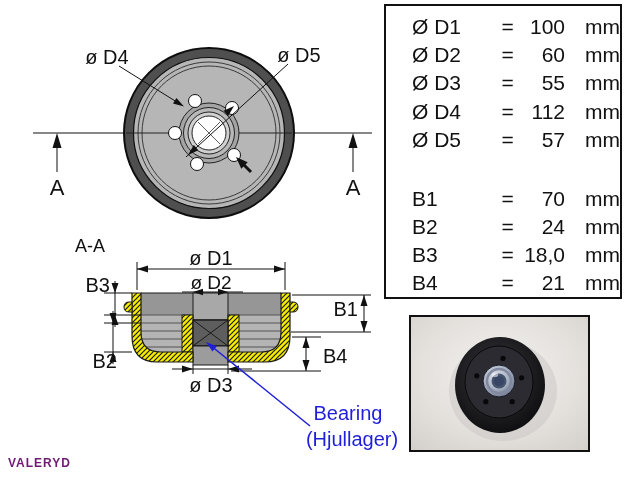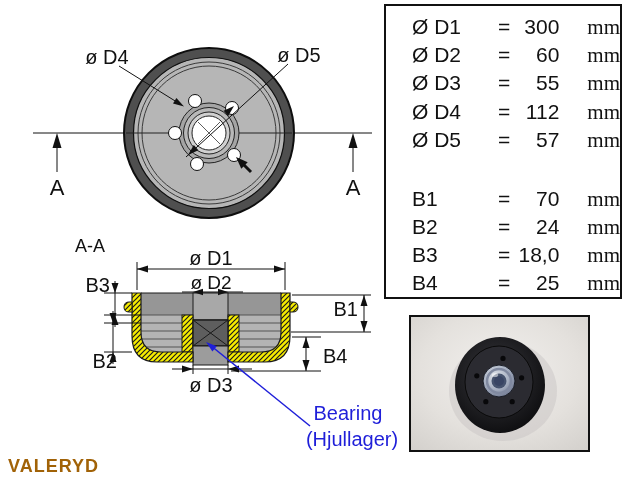--- a/index.html
+++ b/index.html
@@ -12,30 +12,30 @@
   
   #dim-table {
     position:absolute; left:384px; top:4px; width:238px; height:295px;
     border:2px solid #111; box-sizing:border-box; background:#fff;
   }
   .t-row { position:absolute; left:0; width:100%; height:28px; display:flex; align-items:center;
            font-size:21px; color:#111; white-space:nowrap; }
   .t-label { margin-left:26px; width:88px; }
   .t-eq    { width:24px; text-align:center; }
   .t-val   { width:48px; text-align:right; }
-  .t-unit  { margin-left:28px;font-family:Liberation Serif, serif; }
+  .t-unit  { margin-left:20px; }
   
   #photo {
     position:absolute; left:409px; top:315px; width:181px; height:137px;
     border:2px solid #111; box-sizing:border-box; background:#e3e0dc;
   }
   
   #logo {
-    position:absolute; left:8px; top:456px; font-size:18px; font-weight:800;
-    letter-spacing:1px; color:#a16207; font-style:normal;
+    position:absolute; left:8px; top:456px; font-size:12px; font-weight:800;
+    letter-spacing:1px; color:#701a75; font-style:normal;
   }
   svg text { font-family:"Liberation Sans","DejaVu Sans",sans-serif; }
 </style>
 </head>
 <body>
 
 <div id="canvas">
 
   <svg id="drawing" width="408" height="480" viewBox="0 0 408 480">
     <defs>
@@ -188,21 +188,21 @@
         <text x="348" y="420" text-anchor="middle" font-size="20" fill="#1f1fd9">Bearing</text>
         <text x="352" y="446" text-anchor="middle" font-size="20" fill="#1f1fd9">(Hjullager)</text>
       </g>
     </g>
   </svg>
 
   <div id="dim-table">
     <div class="t-row" style="top:7px">
       <span class="t-label">Ø D1</span>
         <span class="t-eq">=</span>
-        <span class="t-val">300</span>
+        <span class="t-val">100</span>
         <span class="t-unit">mm</span>
     </div>
     <div class="t-row" style="top:35px">
       <span class="t-label">Ø D2</span>
         <span class="t-eq">=</span>
         <span class="t-val">60</span>
         <span class="t-unit">mm</span>
     </div>
     <div class="t-row" style="top:63px">
       <span class="t-label">Ø D3</span>
@@ -236,21 +236,21 @@
     </div>
     <div class="t-row" style="top:235px">
       <span class="t-label">B3</span>
         <span class="t-eq">=</span>
         <span class="t-val">18,0</span>
         <span class="t-unit">mm</span>
     </div>
     <div class="t-row" style="top:263px">
       <span class="t-label">B4</span>
         <span class="t-eq">=</span>
-        <span class="t-val">25</span>
+        <span class="t-val">21</span>
         <span class="t-unit">mm</span>
     </div>
   </div>
 
   <div id="photo">
     <svg width="177" height="133" viewBox="0 0 177 133">
       <defs>
         <radialGradient id="pbg" cx="50%" cy="42%" r="75%">
           <stop offset="0%" stop-color="#f2f0ee"></stop>
           <stop offset="60%" stop-color="#e4e1dd"></stop>

